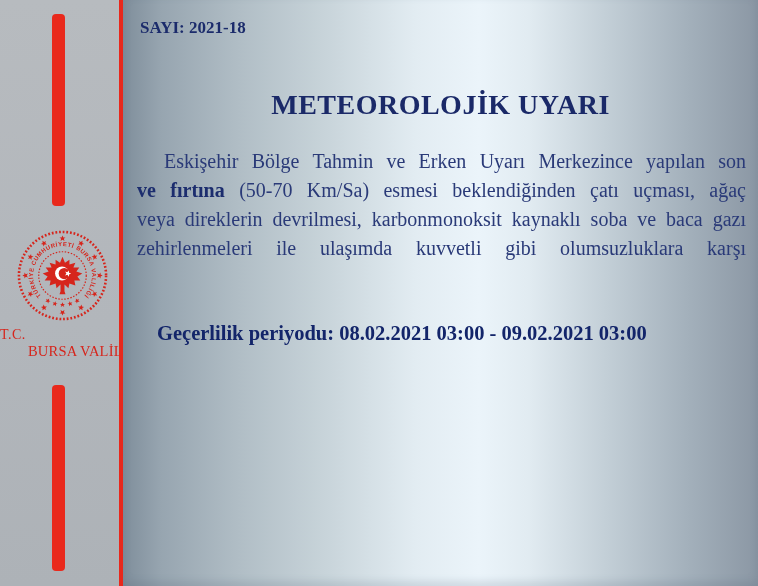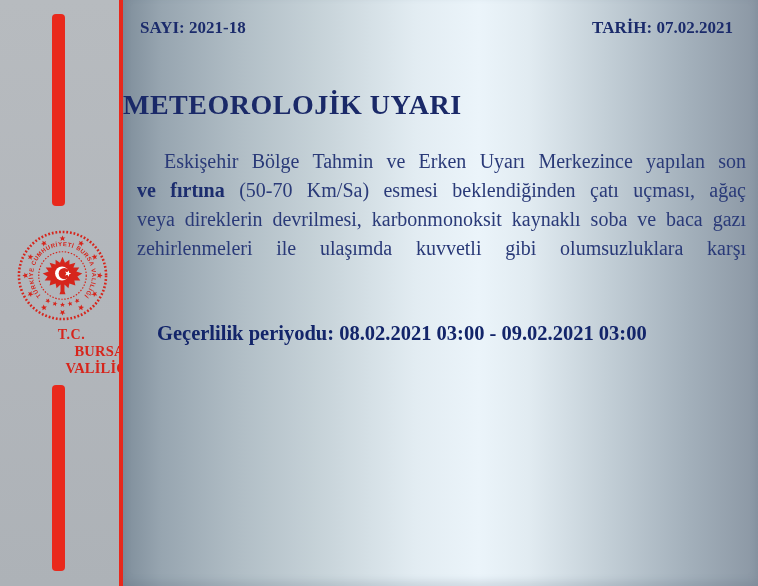--- a/index.html
+++ b/index.html
@@ -14,41 +14,41 @@
   }
   .divider {
     position:absolute; left:119px; top:0; width:4px; height:586px;
     background:#e8281c;
   }
   .bar { position:absolute; left:52px; width:13px; border-radius:4px; background:#e9291c; }
   .bar-top    { top:14px;  height:192px; }
   .bar-bottom { top:385px; height:186px; }
   .emblem { position:absolute; left:13px; top:226px; width:99px; height:99px; }
   .tc-line, .org-line {
-    position:absolute; left:0; width:119px; text-align:center;
-    color:#d6251c; font-weight:bold;margin-left:12px;
+    position:absolute; left:0; width:119px; text-align:left;
+    color:#d6251c; font-weight:normal;
   }
   .tc-line  { top:327px; font-size:14px; letter-spacing:0.5px; }
   .org-line { top:343px; font-size:14.5px; letter-spacing:0.2px;padding-left:28px; }
   
   .main {
     position:absolute; left:123px; top:0; width:635px; height:586px;
     background:linear-gradient(90deg,
       #7f8e9b 0%, #97a5b0 6%, #b0bdc5 18%, #c8d4da 32%,
       #e2ecf2 46%, #ebf4fa 56%, #e1ebf1 64%, #c3cfd7 76%,
       #a3b0bb 89%, #8b97a4 100%);
     box-shadow: inset 0 -4px 8px rgba(70,90,110,.18);
   }
   .hdr-row {
     position:absolute; top:18px; left:17px; right:25px;
     display:flex; justify-content:space-between;
     font-size:17px; font-weight:bold; color:#1b2b6b;
   }
   .title {
-    position:absolute; top:89px; left:0; width:100%; 
+    position:absolute; top:89px; left:0; width:100%; text-align:center;
     font-size:28px; font-weight:bold; color:#1a2968; letter-spacing:0.5px;
   }
   .para {
     position:absolute; top:147px; left:14px; width:609px;
     font-size:20px; line-height:29px; color:#2a3a78;
   }
   .pline { width:609px; }
   .pline.just { text-align:justify; text-align-last:justify; }
   .pline.ind  { text-indent:27px; }
   .para .b { font-weight:bold; color:#1c2d6e; }
@@ -119,21 +119,20 @@
     <div class="org-line">BURSA VALİLİĞİ</div>
 
     <div class="bar bar-bottom"></div>
   </div>
 
   <div class="divider"></div>
 
   <div class="main">
     <div class="hdr-row">
       <span>SAYI: 2021-18</span>
-      <span>TARİH: 07.02.2021</span>
     </div>
 
     <div class="title">METEOROLOJİK UYARI</div>
 
     <div class="para">
         <div class="pline just ind"><span>Eskişehir Bölge Tahmin ve Erken Uyarı Merkezince yapılan son</span></div>
         <div class="pline just"><span class="b">ve fırtına</span><span> (50-70 Km/Sa) esmesi beklendiğinden çatı uçması, ağaç</span></div>
         <div class="pline just"><span>veya direklerin devrilmesi, karbonmonoksit kaynaklı soba ve baca gazı</span></div>
         <div class="pline just"><span>zehirlenmeleri ile ulaşımda kuvvetli gibi olumsuzluklara karşı</span></div>
       </div>

